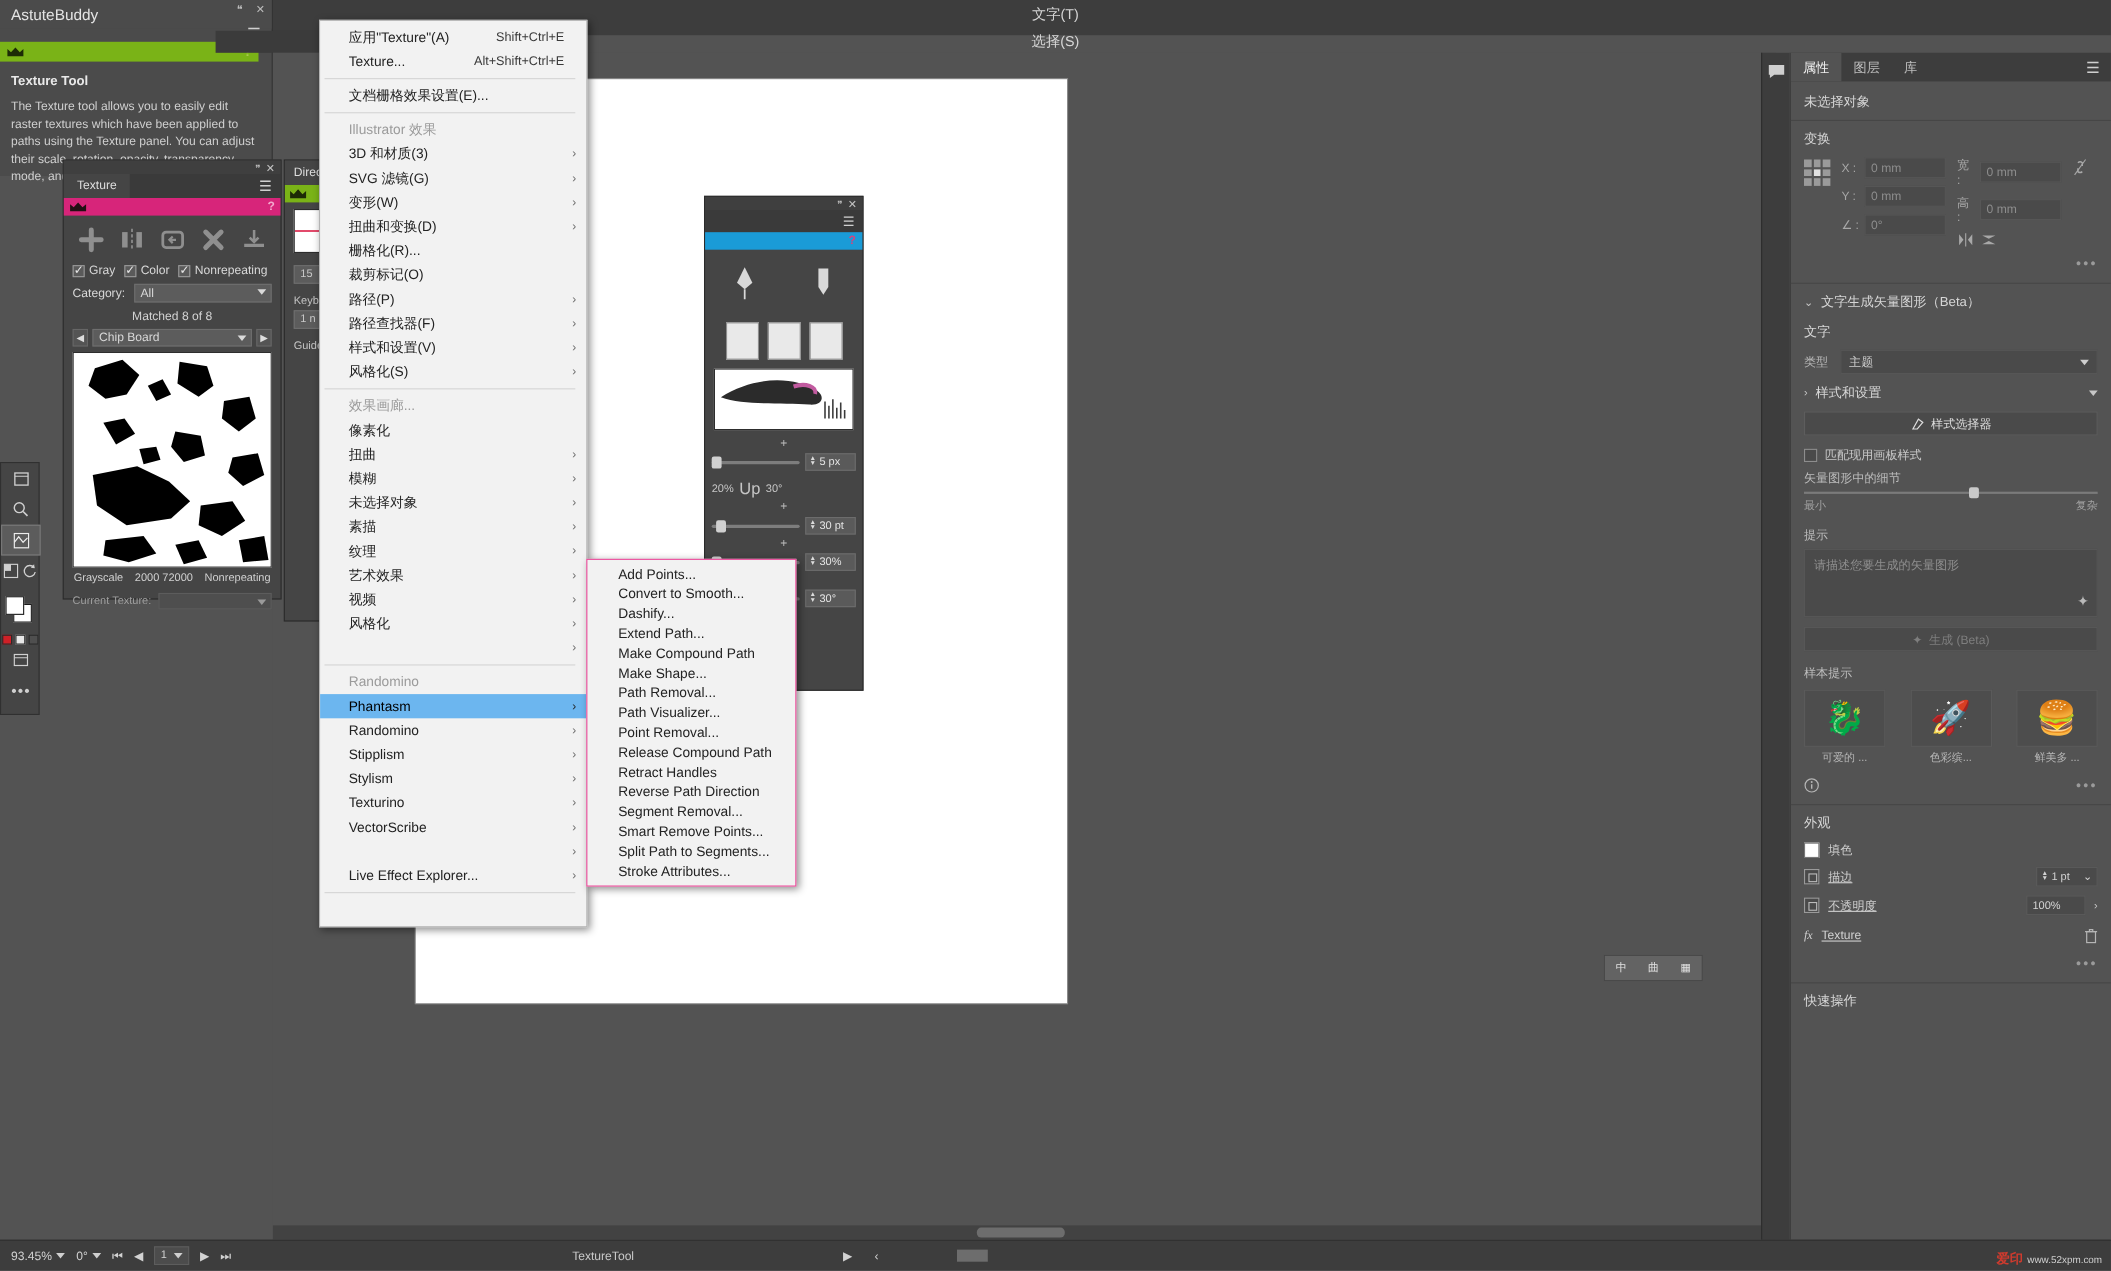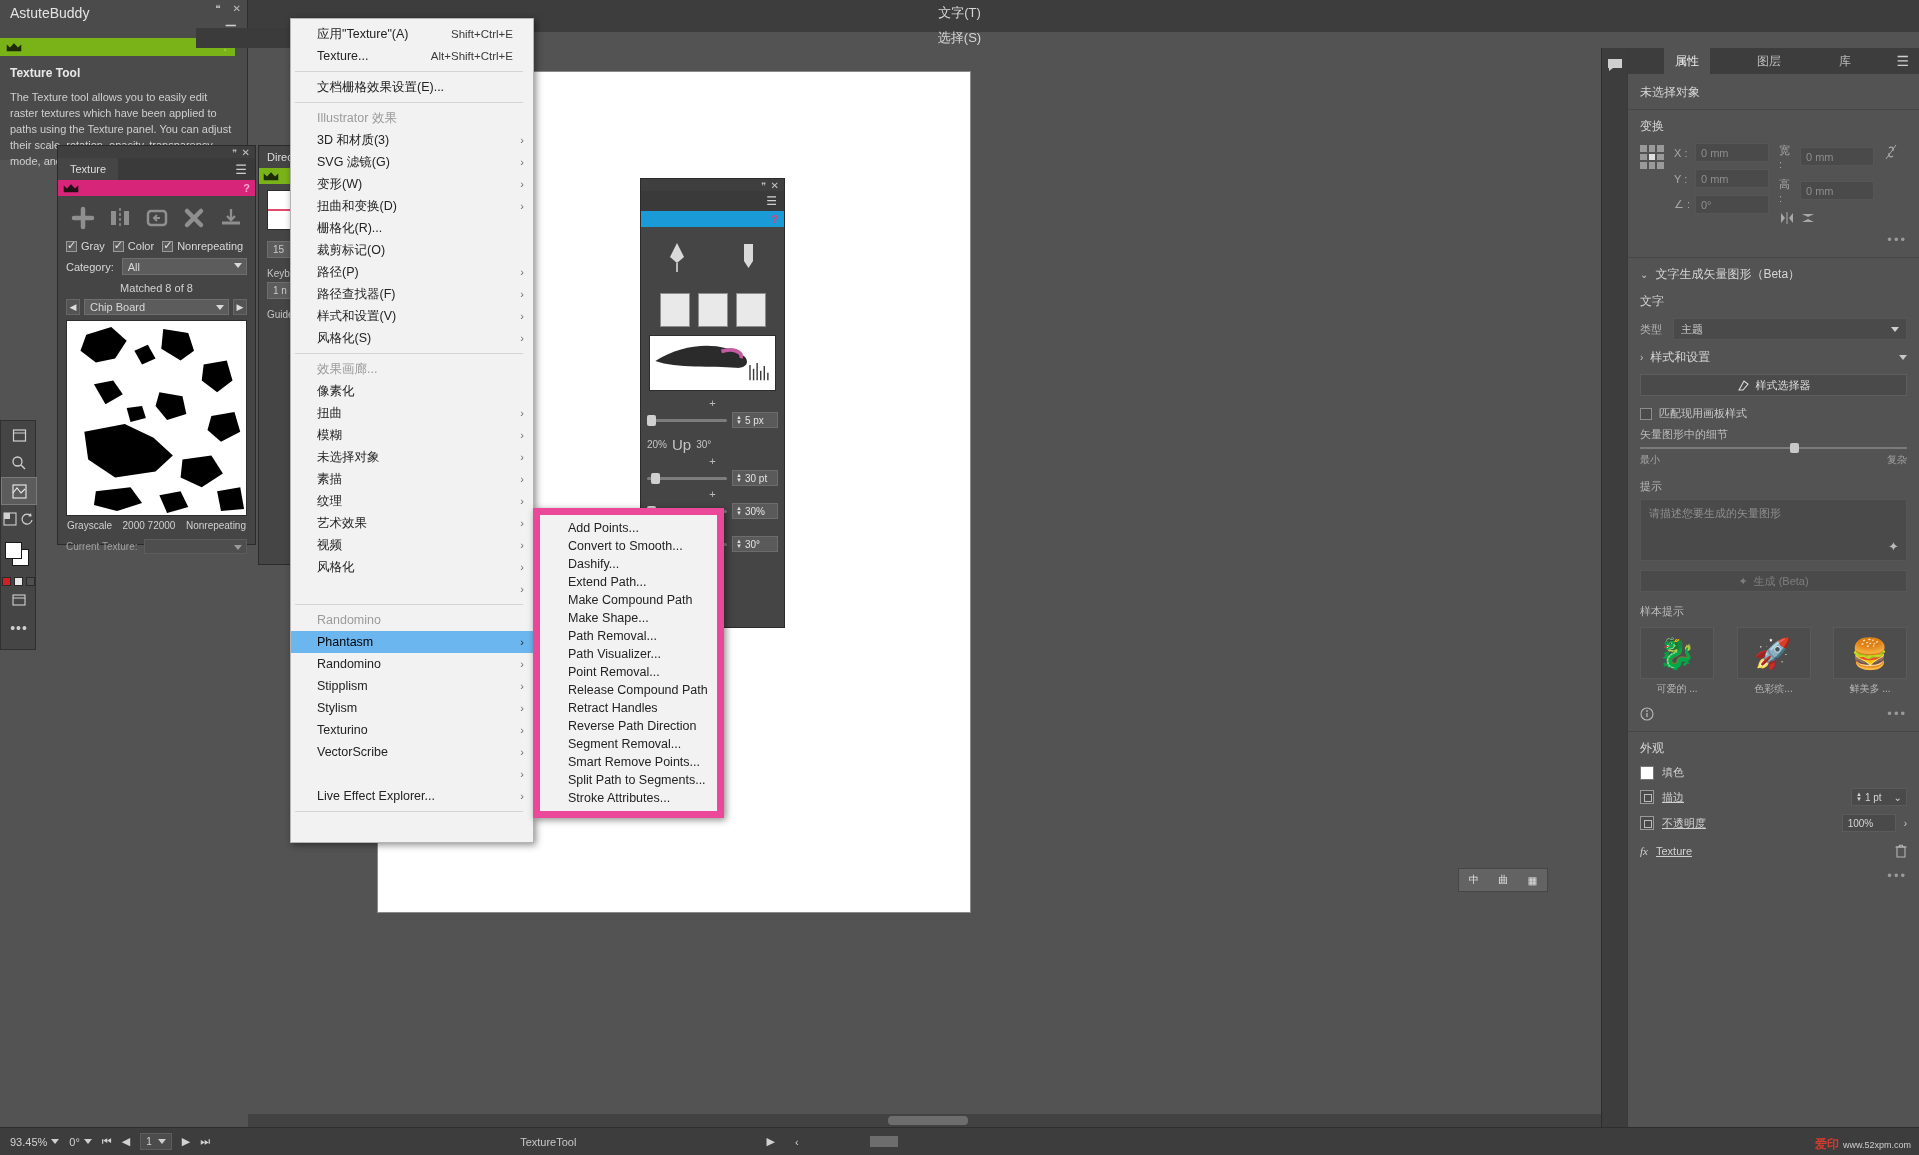--- a/index.html
+++ b/index.html
@@ -183,37 +183,37 @@
   }
   .mi .sc { position: absolute; right: 20px; top: 0; font-size: 11.5px; color: #3a3a3a; }
   .mi .arw { position: absolute; right: 9px; top: 0; font-size: 11px; color: #6b6b6b; }
   .mi.hl { background: #6cb6ef; color: #000; }
   .mi.hdr { color: #9b9b9b; padding-left: 26px; }
   .msep { height: 1px; background: #d4d4d4; margin: 4px 10px 4px 4px; }
 
   
   .submenu {
     position: absolute; left: 533px; top: 508px; width: 191px;
-    background: #f2f2f2; border: 7px solid #ec4899;
+    background: #f2f2f2; border: 1px solid #ec4899;
     box-shadow: 2px 2px 7px rgba(0,0,0,.45);
     padding: 4px 0; z-index: 70;
   }
   .smi { height: 18px; line-height: 18px; padding: 0 10px 0 28px; font-size: 12.5px; color: #232323; white-space: nowrap; }
 
   
   .rdock-rail {
     position: absolute; right: 292px; top: 48px; width: 26px; bottom: 28px;
     background: #3d3d3d; border-left: 1px solid #2d2d2d;
   }
   .rdock {
     position: absolute; right: 0; top: 48px; width: 292px; bottom: 28px;
     background: #535353; border-left: 1px solid #3a3a3a;
   }
   .rd-tabs { height: 26px; background: #3d3d3d; display: flex; align-items: center; }
-  .rd-tab { padding: 0 11px; height: 26px; line-height: 26px; font-size: 12px; color: #bdbdbd; margin-left: 36px; }
+  .rd-tab { padding: 0 11px; height: 26px; line-height: 26px; font-size: 12px; color: #bdbdbd; }
   .rd-tab.active { background: #535353; color: #f0f0f0; }
   .rd-hamb { margin-left: auto; padding-right: 10px; font-size: 14px; color: #cfcfcf; }
   .rd-noselect { padding: 10px 12px 8px; font-size: 12px; color: #d6d6d6; }
   .rd-sec { border-top: 1px solid #464646; padding: 8px 12px 10px; }
   .rd-sec-title { font-size: 12px; color: #d6d6d6; margin-bottom: 8px; }
   .xf-grid { display: flex; gap: 10px; align-items: flex-start; }
   .ref-pt { width: 24px; height: 24px; display: grid; grid-template-columns: repeat(3,1fr); grid-template-rows: repeat(3,1fr); gap: 2px; margin-top: 2px; }
   .ref-pt i { background: #9a9a9a; display: block; }
   .ref-pt i.c { background: #e0e0e0; }
   .fld-row { display: flex; align-items: center; gap: 5px; margin-bottom: 7px; }
@@ -868,20 +868,23 @@
           <svg width="12" height="14" viewBox="0 0 12 14">
               <path d="M2 3 H10 V13 H2 Z" fill="none" stroke="#b5b5b5" stroke-width="1.1"></path>
               <line x1="0.5" y1="3" x2="11.5" y2="3" stroke="#b5b5b5" stroke-width="1.1"></line>
               <path d="M4.5 3 V1.2 H7.5 V3" fill="none" stroke="#b5b5b5" stroke-width="1.1"></path>
             </svg>
         </span>
       </div>
       <div class="rd-dots" style="margin-top:10px">•••</div>
     </div>
 
+    <div class="rd-sec">
+      <div class="rd-sec-title">快速操作</div>
+    </div>
   </div>
 
   <div class="statusbar">
     <span class="sb-zoom">
       <span>93.45%</span>
       <span class="sb-car"></span>
     </span>
     <span class="sb-zoom">
       <span>0°</span>
       <span class="sb-car"></span>

